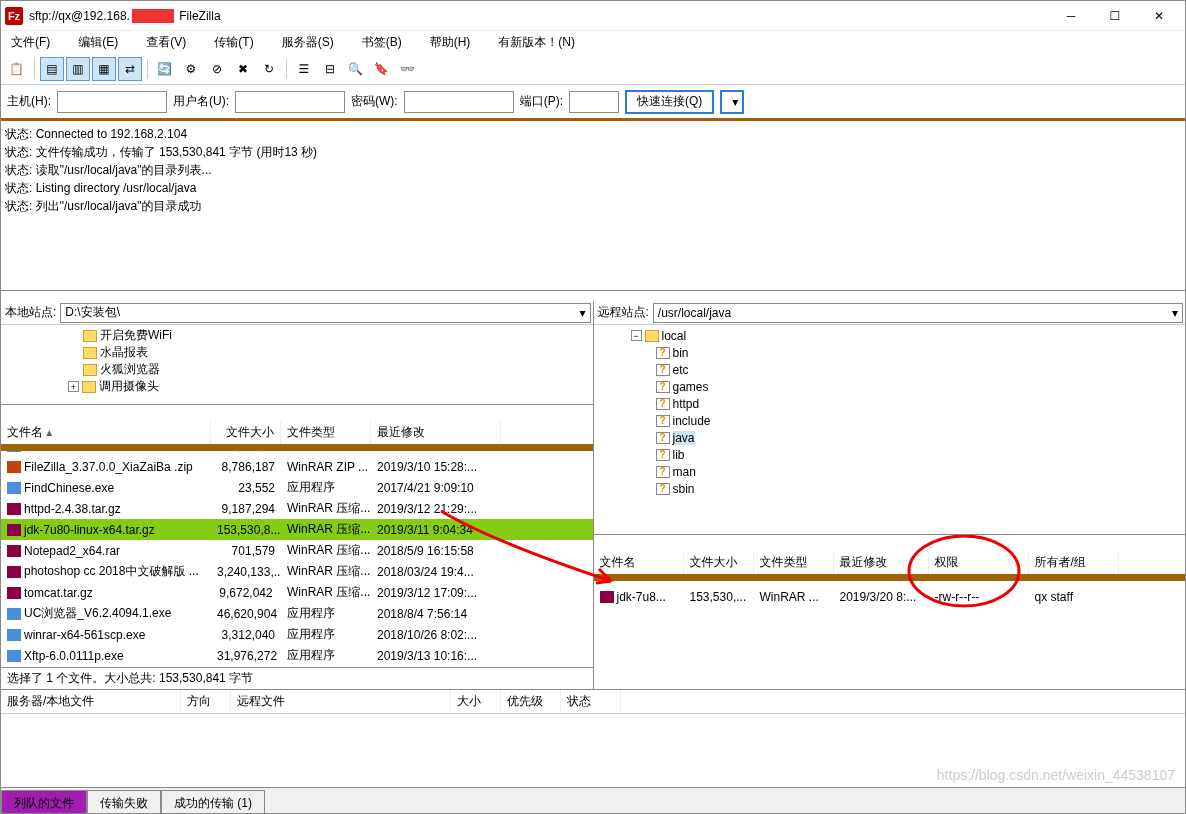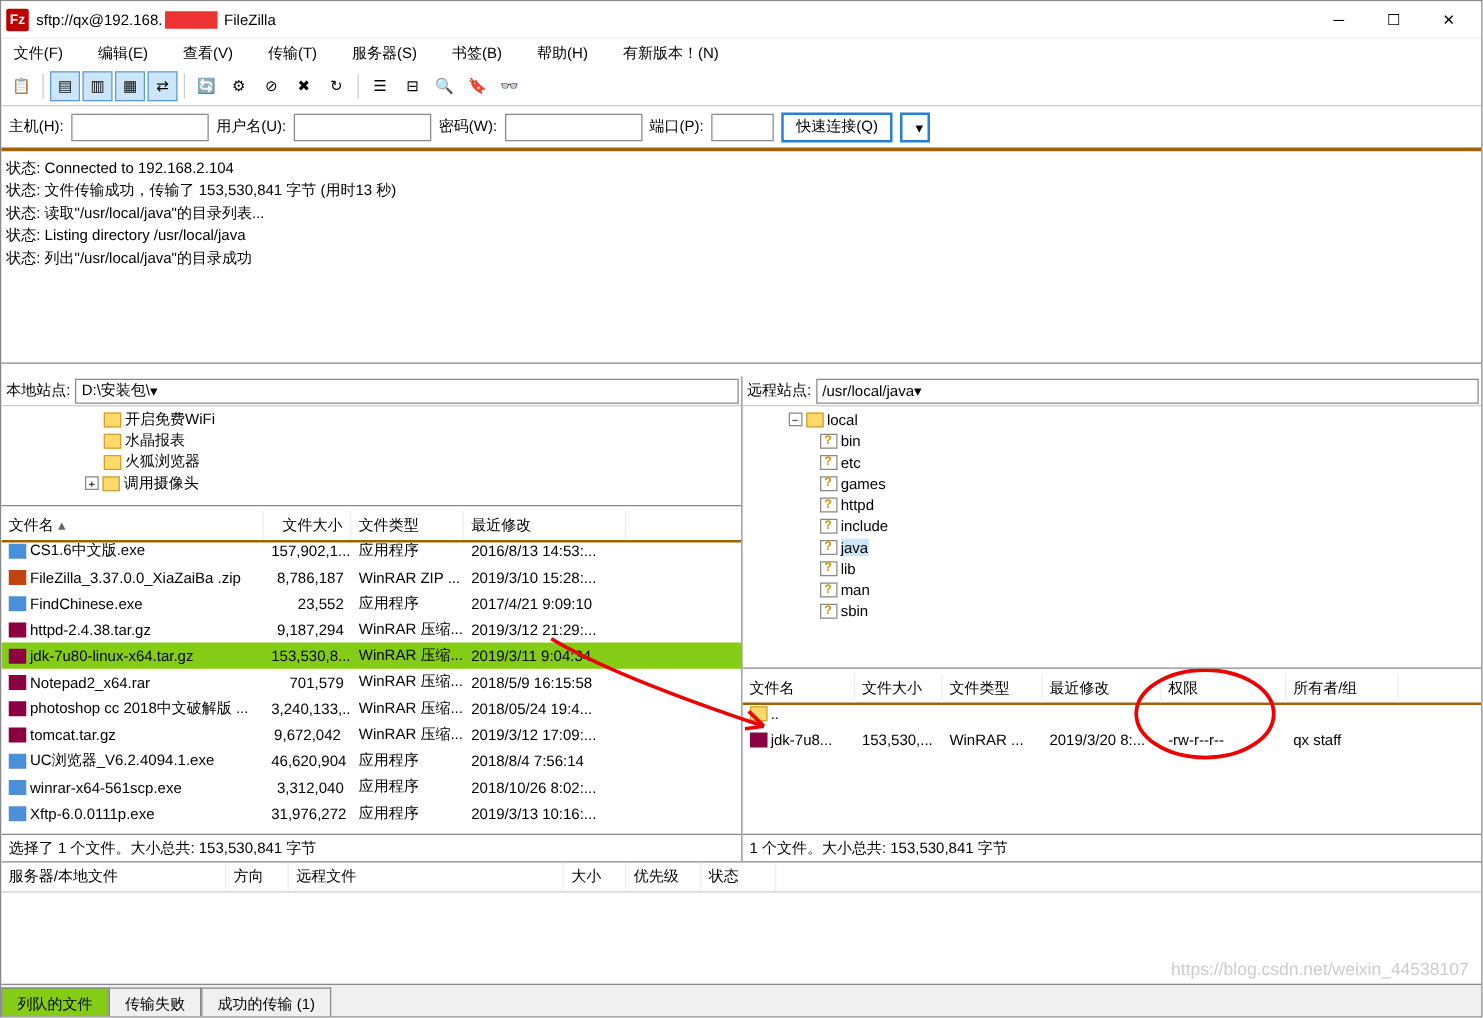--- a/index.html
+++ b/index.html
@@ -20,45 +20,45 @@
 .quickconnect label { white-space: nowrap; }
 .quickconnect input { border: 1px solid #888; height: 22px; padding: 0 4px; }
 .quickconnect button { height: 24px; padding: 0 10px; border: 2px solid #2a7dd4; background: #fff; cursor: pointer; }
 .dropbtn { width: 20px; height: 24px; border: 1px solid #999; background: #eee; cursor: pointer; }
 .logpanel { height: 170px; border-bottom: 1px solid #888; overflow-y: scroll; padding: 4px; line-height: 18px; position: relative; }
 .middle { display: flex; flex: 1; min-height: 0; margin-top: 10px; }
 .local, .remote { flex: 1; display: flex; flex-direction: column; min-width: 0; }
 .local { border-right: 1px solid #888; }
 .pathrow { height: 24px; display: flex; align-items: center; border-bottom: 1px solid #ccc; }
 .pathrow label { padding: 0 4px; white-space: nowrap; }
-.pathrow .pathinput { flex: 1; height: 20px; border: 1px solid #888; padding: 0 4px; display: flex; align-items: center; margin-right: 2px; }
+.pathrow .pathinput { flex: 1; height: 20px; border: 1px solid #888; padding: 0 4px; display: flex; align-items: center; justify-content: space-between; margin-right: 2px; }
 .treepane { height: 80px; overflow-y: scroll; border-bottom: 1px solid #888; padding: 2px; }
 .treepane .titem { display: flex; align-items: center; height: 17px; gap: 3px; padding-left: 0; }
 .titem .exp { width: 11px; height: 11px; border: 1px solid #888; display: flex; align-items: center; justify-content: center; font-size: 9px; cursor: pointer; }
 .titem .ficon { width: 14px; height: 12px; background: #ffd96a; border: 1px solid #d0a030; }
 .titem .qicon { width: 14px; height: 12px; background: #fff; border: 1px solid #888; color: #c90; display: flex; align-items: center; justify-content: center; font-size: 10px; font-weight: bold; }
 .titem.sel span:last-child { background: #cde6f7; }
 .listpane { flex: 1; overflow-y: scroll; position: relative; }
-.listhdr { display: flex; background: #fff; border-bottom: 2px solid #a16207; position: sticky; top: 4px; }
+.listhdr { display: flex; background: #fff; border-bottom: 7px solid #a16207; position: sticky; top: 16px; }
 .listhdr .col { padding: 3px 6px; border-right: 1px solid #eee; white-space: nowrap; overflow: hidden; }
 .listhdr .sort::after { content: " ▴"; color: #666; }
 .row { display: flex; height: 21px; align-items: center; }
 .row .cell { padding: 0 6px; white-space: nowrap; overflow: hidden; }
 .row.sel { background: #84cc16; }
 .row .ficon2 { width: 14px; height: 12px; display: inline-block; vertical-align: middle; margin-right: 3px; }
 .ic-exe { background: #4a90d9; }
 .ic-zip { background: #c1440e; }
 .ic-rar { background: #8b0040; }
 .ic-fold { background: #ffd96a; border: 1px solid #d0a030; }
 .status { height: 22px; border-top: 1px solid #888; padding: 2px 6px; display: flex; align-items: center; }
 .queuepane { height: 98px; border-top: 1px solid #888; display: flex; flex-direction: column; }
 .queuehdr { display: flex; border-bottom: 1px solid #ccc; }
 .queuehdr .col { padding: 3px 6px; border-right: 1px solid #eee; }
 .tabs { height: 26px; display: flex; border-top: 1px solid #888; background: #f0f0f0; }
-.tab { padding: 4px 12px; border: 1px solid #888; border-bottom: none; margin-top: 2px; background: #84cc16; cursor: pointer; }
+.tab { padding: 4px 12px; border: 1px solid #888; border-bottom: none; margin-top: 2px; background: #a21caf; cursor: pointer; }
 .tab.inactive { background: #f0f0f0; }
 .watermark { position: absolute; right: 10px; bottom: 30px; color: #ccc; font-size: 14px; }
 svg.annot { position: absolute; pointer-events: none; }
 .remote .treepane { height: 210px; }
 .remote .listpane { min-height: 100px; }
 </style>
 </head>
 <body>
 
 <div class="titlebar">
@@ -195,21 +195,21 @@
         <div class="row">
           <div class="cell" style="width:210px"><span class="ficon2 ic-rar"></span>Notepad2_x64.rar</div>
           <div class="cell" style="width:70px;text-align:right">701,579</div>
           <div class="cell" style="width:90px">WinRAR 压缩...</div>
           <div class="cell" style="width:130px">2018/5/9 16:15:58</div>
         </div>
         <div class="row">
           <div class="cell" style="width:210px"><span class="ficon2 ic-rar"></span>photoshop cc 2018中文破解版 ...</div>
           <div class="cell" style="width:70px;text-align:right">3,240,133,...</div>
           <div class="cell" style="width:90px">WinRAR 压缩...</div>
-          <div class="cell" style="width:130px">2018/05/24 19:4...</div>
+          <div class="cell" style="width:130px">2018/03/24 19:4...</div>
         </div>
         <div class="row">
           <div class="cell" style="width:210px"><span class="ficon2 ic-rar"></span>tomcat.tar.gz</div>
           <div class="cell" style="width:70px;text-align:center">9,672,042</div>
           <div class="cell" style="width:90px">WinRAR 压缩...</div>
           <div class="cell" style="width:130px">2019/3/12 17:09:...</div>
         </div>
         <div class="row">
           <div class="cell" style="width:210px"><span class="ficon2 ic-exe"></span>UC浏览器_V6.2.4094.1.exe</div>
           <div class="cell" style="width:70px;text-align:right">46,620,904</div>
@@ -306,21 +306,20 @@
         </div>
         <div class="row">
           <div class="cell" style="width:90px"><span class="ficon2 ic-rar"></span>jdk-7u8...</div>
           <div class="cell" style="width:70px">153,530,...</div>
           <div class="cell" style="width:80px">WinRAR ...</div>
           <div class="cell" style="width:95px">2019/3/20 8:...</div>
           <div class="cell" style="width:100px">-rw-r--r--</div>
           <div class="cell" style="width:90px">qx staff</div>
         </div>
       </div>
-    <div class="status">1 个文件。大小总共: 153,530,841 字节</div>
   </div>
 </div>
 
 <div class="queuepane">
   <div class="queuehdr">
     <div class="col" style="width:180px">服务器/本地文件</div>
     <div class="col" style="width:50px">方向</div>
     <div class="col" style="width:220px">远程文件</div>
     <div class="col" style="width:50px">大小</div>
     <div class="col" style="width:60px">优先级</div>

